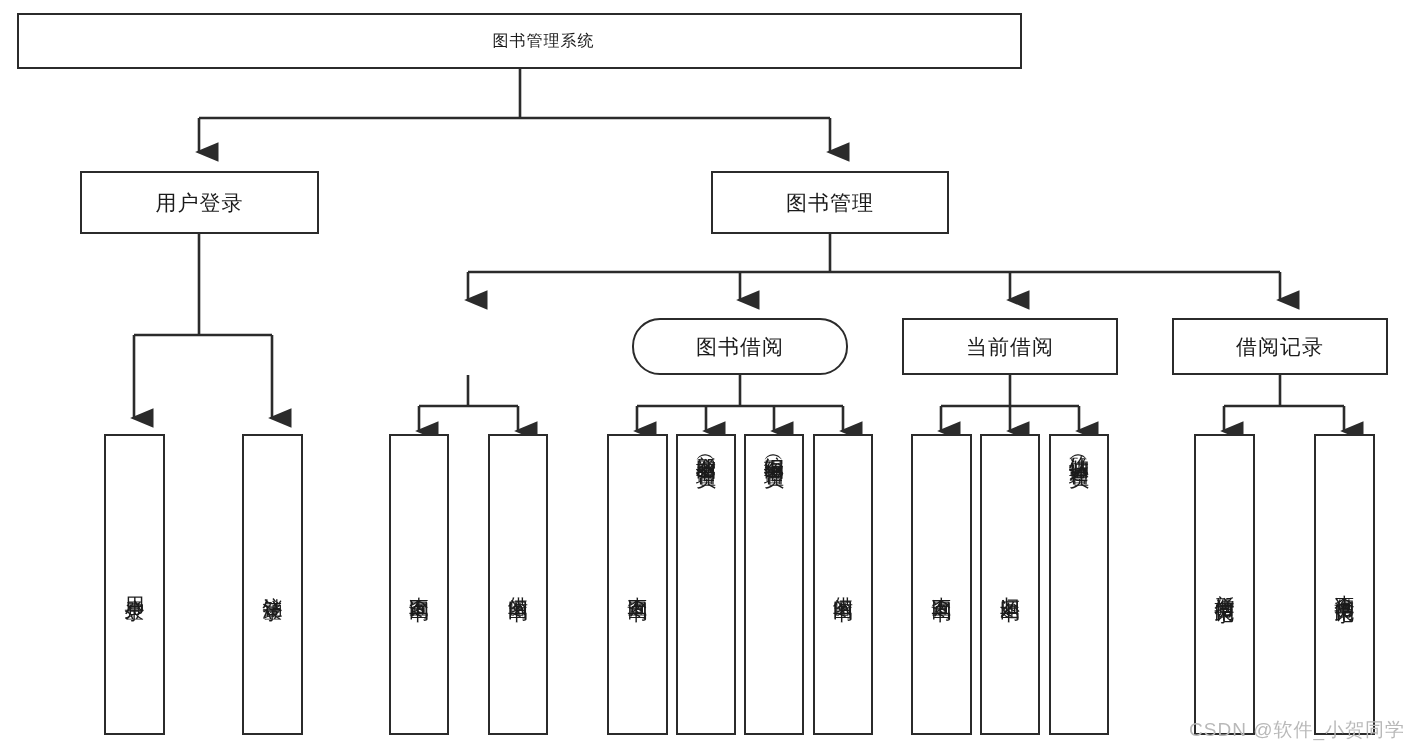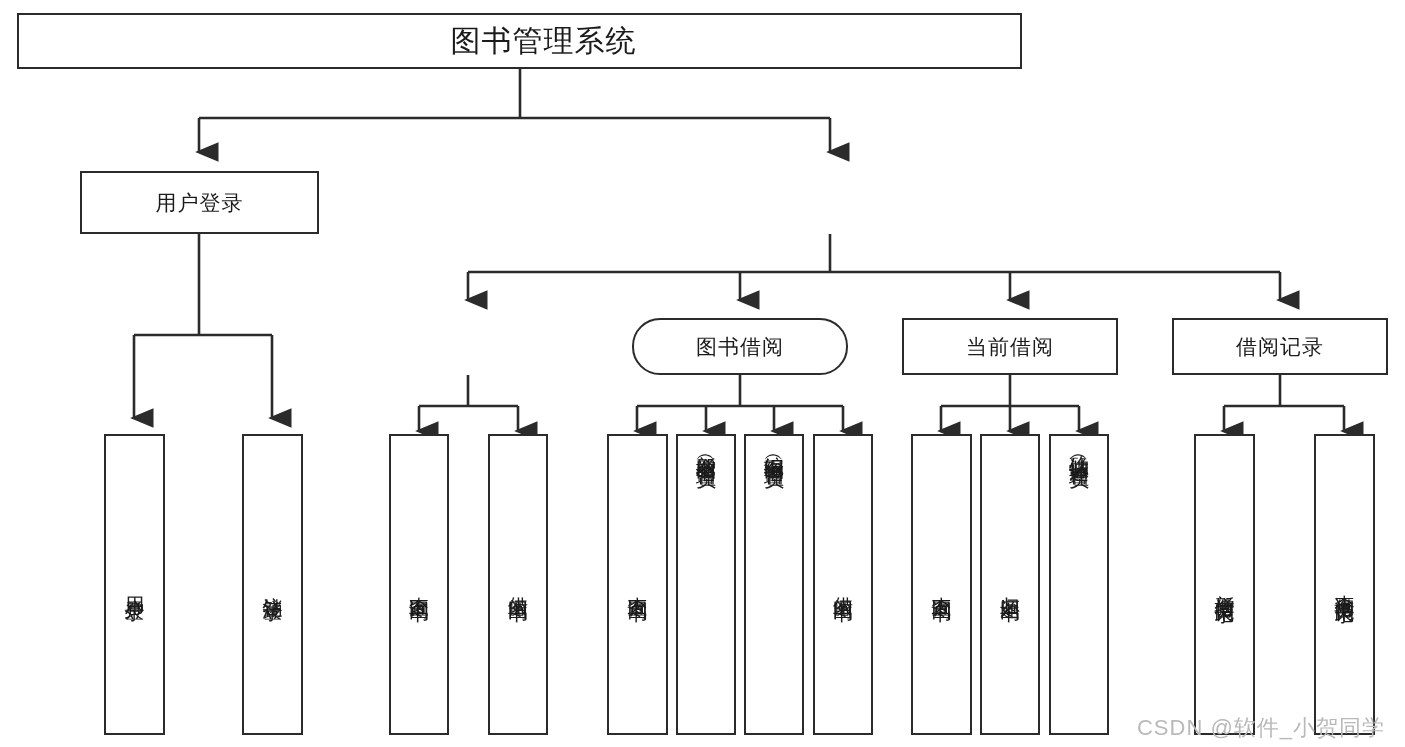--- a/index.html
+++ b/index.html
@@ -17,21 +17,21 @@
     border:2px solid #2b2b2b;
     display:flex;
     align-items:center;
     justify-content:center;
     color:#1b1b1b;
   }
   .node.h{  
     font-size:21px;
     letter-spacing:1px;
   }
-  .node.root{font-size:30px;padding-left:48px;}
+  .node.root{font-size:16px;padding-left:48px;}
   .node.v{   
     font-size:20px;
     align-items:flex-start;
     justify-content:center;
     padding-top:0;
   }
   .vtext{
     writing-mode:vertical-rl;
     text-orientation:upright;
     line-height:1.06;
@@ -43,23 +43,23 @@
   .vwrap{
     height:100%;
     width:100%;
     display:flex;
     align-items:center;
     justify-content:center;
   }
   .vwrap.top{align-items:flex-start;padding-top:4px;}
   .watermark{
     position:absolute;
-    right:20px;
+    right:0;
     bottom:4px;
-    font-size:22px;
+    font-size:19px;
     color:#b9b9b9;
     letter-spacing:1px;
     white-space:nowrap;
     font-family:"Liberation Sans","DejaVu Sans",sans-serif;
   }
 </style>
 </head>
 <body>
 
 <div id="canvas">
@@ -114,20 +114,23 @@
     </g>
   </svg>
 
   <div class="node h root" style="left:17px;top:13px;width:1005px;height:56px;">
     <span>图书管理系统</span>
   </div>
 
   <div class="node h" style="left:80px;top:171px;width:239px;height:63px;">
     <span>用户登录</span>
   </div>
+  <div class="node h" style="left:711px;top:171px;width:238px;height:63px;">
+    <span>图书管理</span>
+  </div>
 
   <div class="node h" style="left:632px;top:318px;width:216px;height:57px;border-radius:28px;">
     <span>图书借阅</span>
   </div>
   <div class="node h" style="left:902px;top:318px;width:216px;height:57px;">
     <span>当前借阅</span>
   </div>
   <div class="node h" style="left:1172px;top:318px;width:216px;height:57px;">
     <span>借阅记录</span>
   </div>

